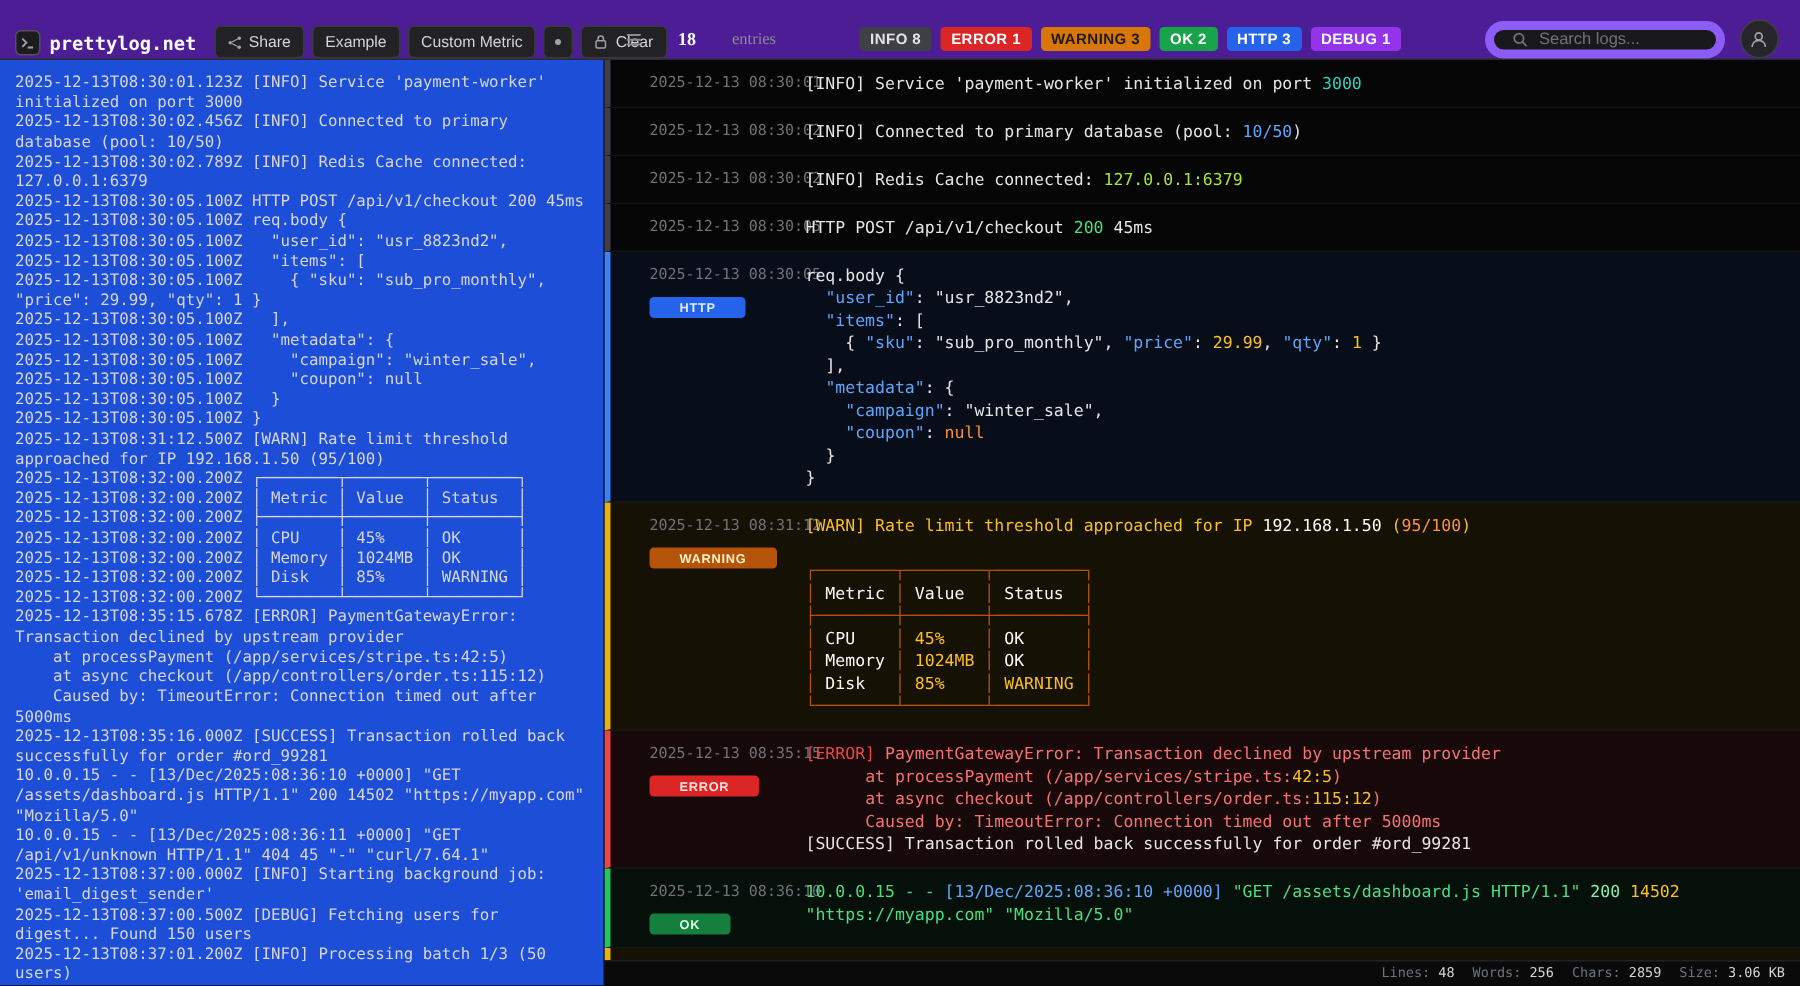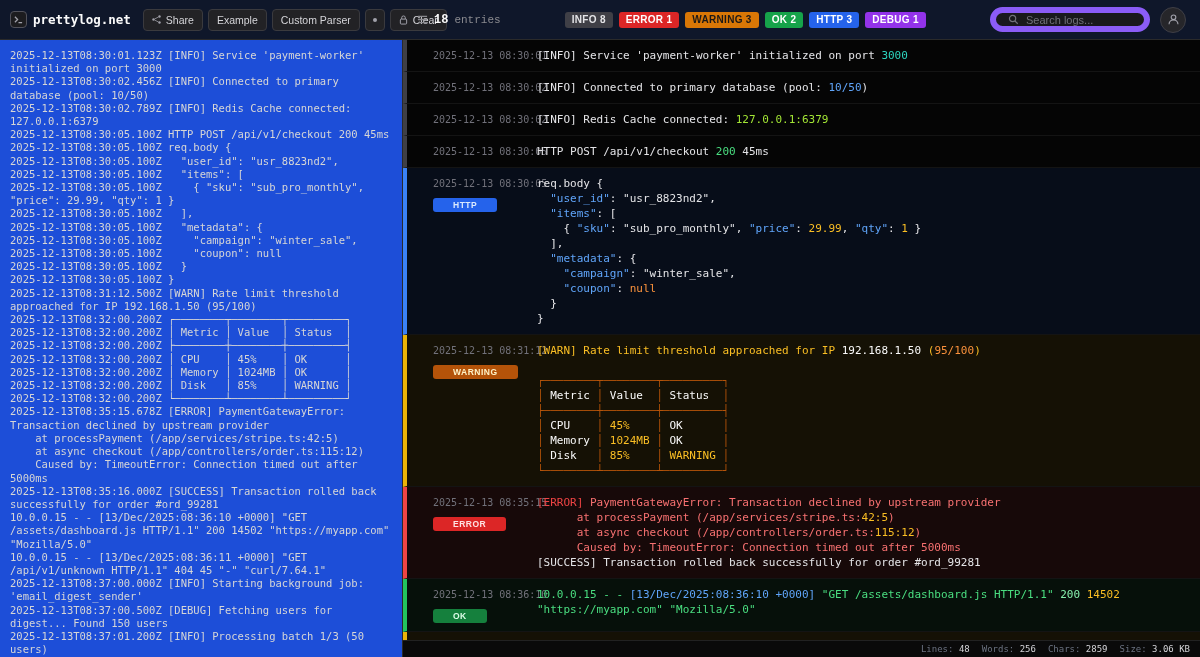--- a/index.html
+++ b/index.html
@@ -1,33 +1,33 @@
 <!DOCTYPE html>
 <html><head>
 <meta charset="utf-8">
 <style>
   * { margin:0; padding:0; box-sizing:border-box; }
   html,body { width:1200px; height:657px; overflow:hidden; background:#050505; }
   body { font-family:"DejaVu Sans Mono", monospace; color:#e4e4e7; }
   .app { width:1200px; height:657px; display:flex; flex-direction:column; }
 
   
-  .topbar { height:40px; flex:0 0 40px; display:flex; align-items:center; background:#0f172a; border-bottom:1px solid #2a2a2a; }
+  .topbar { height:40px; flex:0 0 40px; display:flex; align-items:flex-end; background:#4c1d95; border-bottom:1px solid #2a2a2a; }
   .topbar-left { width:403px; flex:0 0 403px; display:flex; align-items:center; gap:8px; padding:0 10px; border-right:1px solid #2a2a2a; }
   .logo { display:flex; align-items:center; gap:6px; cursor:pointer; }
   .logo-icon { width:17px; height:17px; border:1px solid #52525b; border-radius:4px; background:#1c1c1f; display:flex; align-items:center; justify-content:center; }
   .logo-text { font-size:12.5px; font-weight:bold; color:#fafafa; white-space:nowrap; }
   .toolbar { display:flex; align-items:center; gap:5px; margin-left:4px; }
   .btn { display:flex; align-items:center; gap:5px; background:#222225; border:1px solid #3a3a3e; border-radius:4px; padding:3px 8px; height:22px;
          font-family:"Liberation Sans", sans-serif; font-size:10.5px; color:#d4d4d8; cursor:pointer; white-space:nowrap; }
   .btn-mini { width:20px; padding:0; justify-content:center; }
   .dot { width:4px; height:4px; border-radius:50%; background:#a1a1aa; display:inline-block; }
 
   .topbar-right { flex:1; display:flex; align-items:center; gap:10px; padding:0 14px; }
-  .entries-count { display:flex; align-items:center; gap:6px; font-family:Liberation Mono, monospace; }
+  .entries-count { display:flex; align-items:center; gap:24px; font-family:Liberation Serif, serif; }
   .entries-num { font-size:12px; font-weight:bold; color:#fafafa; }
   .entries-word { font-size:11px; color:#8a8a8f; }
   .badges { display:flex; align-items:center; gap:6px; margin-left:auto; }
   .hbadge { font-family:"Liberation Sans", sans-serif; font-size:10px; font-weight:bold; letter-spacing:.3px;
             padding:2.5px 7px; border-radius:3px; cursor:pointer; white-space:nowrap; }
   .search { display:flex; align-items:center; gap:7px; background:#19191c; border:6px solid #8b5cf6; border-radius:999px;
             padding:0 12px; height:25px; width:160px; margin-left:auto; }
   .search input { flex:1; min-width:0; background:transparent; border:none; outline:none; color:#d4d4d8;
                   font-family:"Liberation Sans", sans-serif; font-size:11px; }
   .search input::placeholder { color:#71717a; }
@@ -108,21 +108,21 @@
                 <circle cx="10" cy="10" r="1.6" fill="#a1a1aa"></circle>
                 <path d="M3.4 5.3 L8.6 2.7 M3.4 6.7 L8.6 9.3" stroke="#a1a1aa" stroke-width="1"></path>
               </svg>
           </span>
           <span>Share</span>
         </button>
         <button class="btn">
           <span>Example</span>
         </button>
         <button class="btn">
-          <span>Custom Parser</span>
+          <span>Custom Metric</span>
         </button>
         <button class="btn btn-mini">
           <span class="dot"></span>
         </button>
         <button class="btn">
           <span>
             <svg width="9" height="10" viewBox="0 0 10 11">
                 <rect x="1.5" y="4.5" width="7" height="5.5" rx="1" fill="none" stroke="#a1a1aa" stroke-width="1.1"></rect>
                 <path d="M3 4.5 V3 a2 2 0 0 1 4 0 v1.5" fill="none" stroke="#a1a1aa" stroke-width="1.1"></path>
               </svg>

